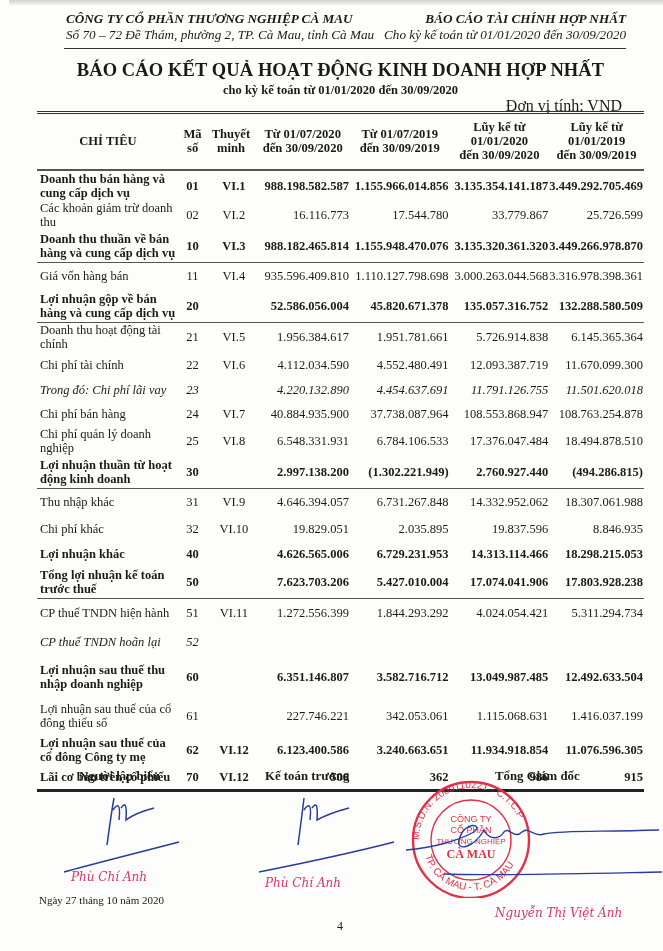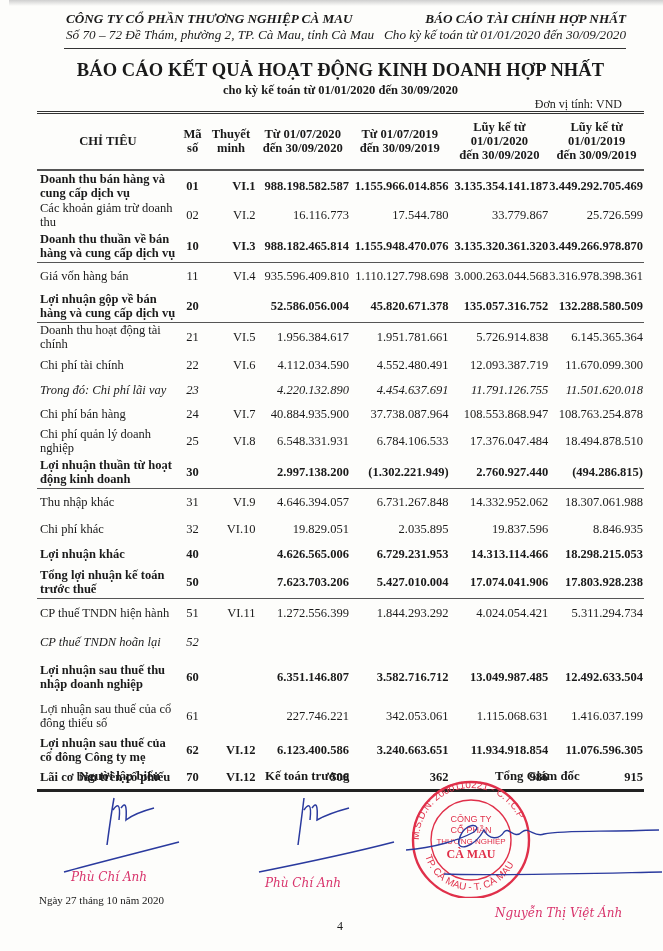--- a/index.html
+++ b/index.html
@@ -13,32 +13,32 @@
     .page { position: absolute; left: 9px; top: 0; width: 663px; height: 951px; }
     .topshade { position:absolute; left:0; top:0; width:663px; height:6px; background: linear-gradient(#cfcfcf, #fdfdfb); }
 
     .hdr { position: absolute; left: 57px; top: 11px; width: 560px; }
     .hdr .row { display: flex; justify-content: space-between; font-style: italic; font-size: 13.2px; line-height: 16px; }
     .hdr .row.b { font-weight: bold; }
     .hdr-line { position: absolute; left: 55px; top: 48px; width: 562px; border-top: 1px solid #333; }
 
     .title { position: absolute; left: 0; top: 60px; width: 663px; text-align: center; font-weight: bold; font-size: 18.5px; letter-spacing: 0.1px; }
     .subtitle { position: absolute; left: 0; top: 83px; width: 663px; text-align: center; font-weight: bold; font-size: 12.5px; }
-    .unit { position: absolute; right: 50px; top: 97px; font-size: 12px; text-align: center; }
+    .unit { position: absolute; right: 50px; top: 97px; font-size: 16px; text-align: center; }
 
     table.rpt {
       position: absolute; left: 28px; top: 111px; width: 607px;
       border-collapse: collapse; font-size: 12.5px;
     }
     table.rpt th { font-weight: bold; font-size: 12.6px; line-height: 14px; text-align: center; vertical-align: middle; padding: 6px 0 7px; }
     table.rpt thead tr { border-top: 3px double #333; border-bottom: 2px solid #555; }
     table.rpt td { padding: 0; vertical-align: middle; line-height: 14px; }
     td.ct { padding-left: 3px !important; width: 146px; }
     td.code { width: 28px; text-align: center; }
-    td.note { width: 44px; text-align: right; padding-left: 6px !important; }
+    td.note { width: 44px; text-align: center; padding-left: 6px !important; }
     td.num { text-align: right; padding-right: 1px !important; }
     tr.bold td { font-weight: bold; }
     tr.ital td { font-style: italic; }
     tr.sep { border-bottom: 1.5px solid #555; }
     tr.endline { border-bottom: 3px solid #222; }
 
     .sigs { position: absolute; top: 769px; left: 0; width: 663px; font-weight: bold; font-size: 12.8px; }
     .sig1 { position: absolute; left: 70px; }
     .sig2 { position: absolute; left: 256px; }
     .sig3 { position: absolute; left: 486px; }

